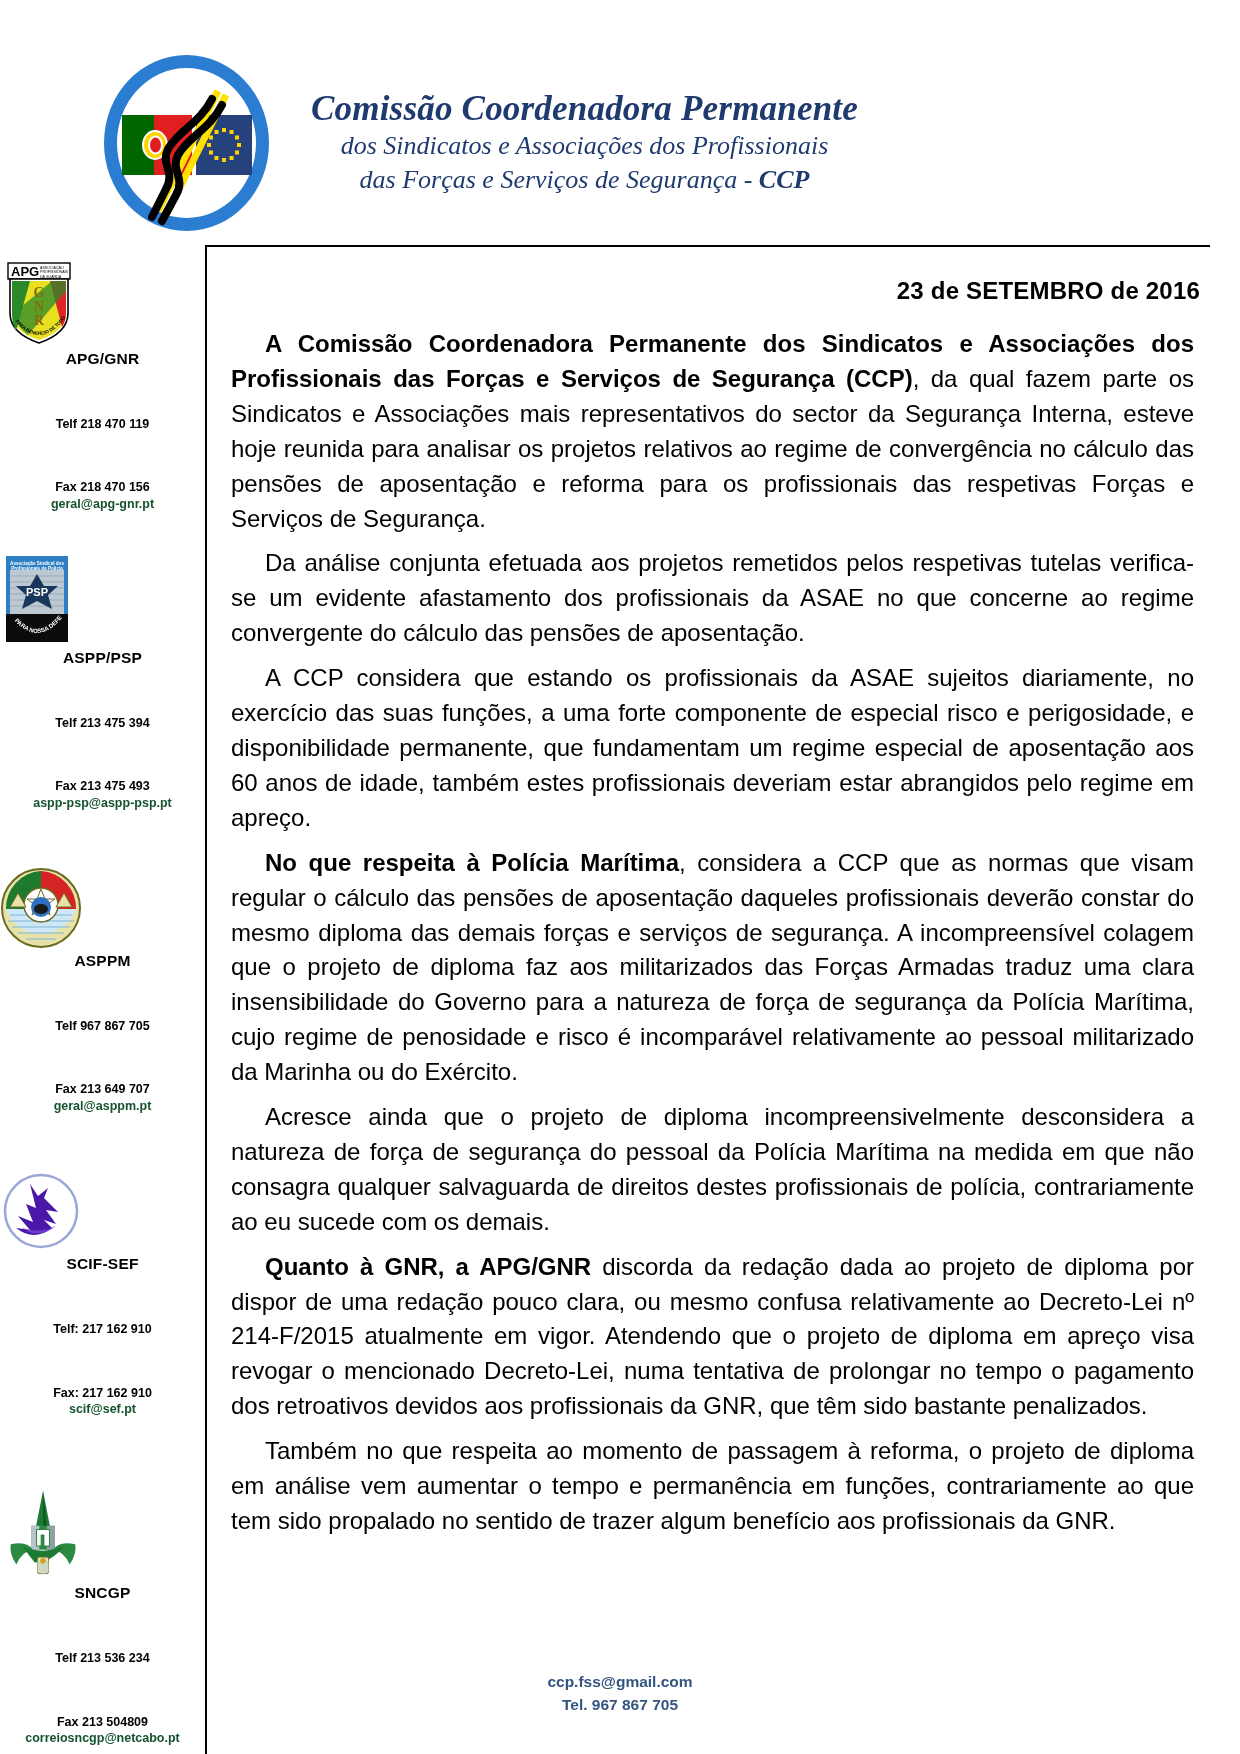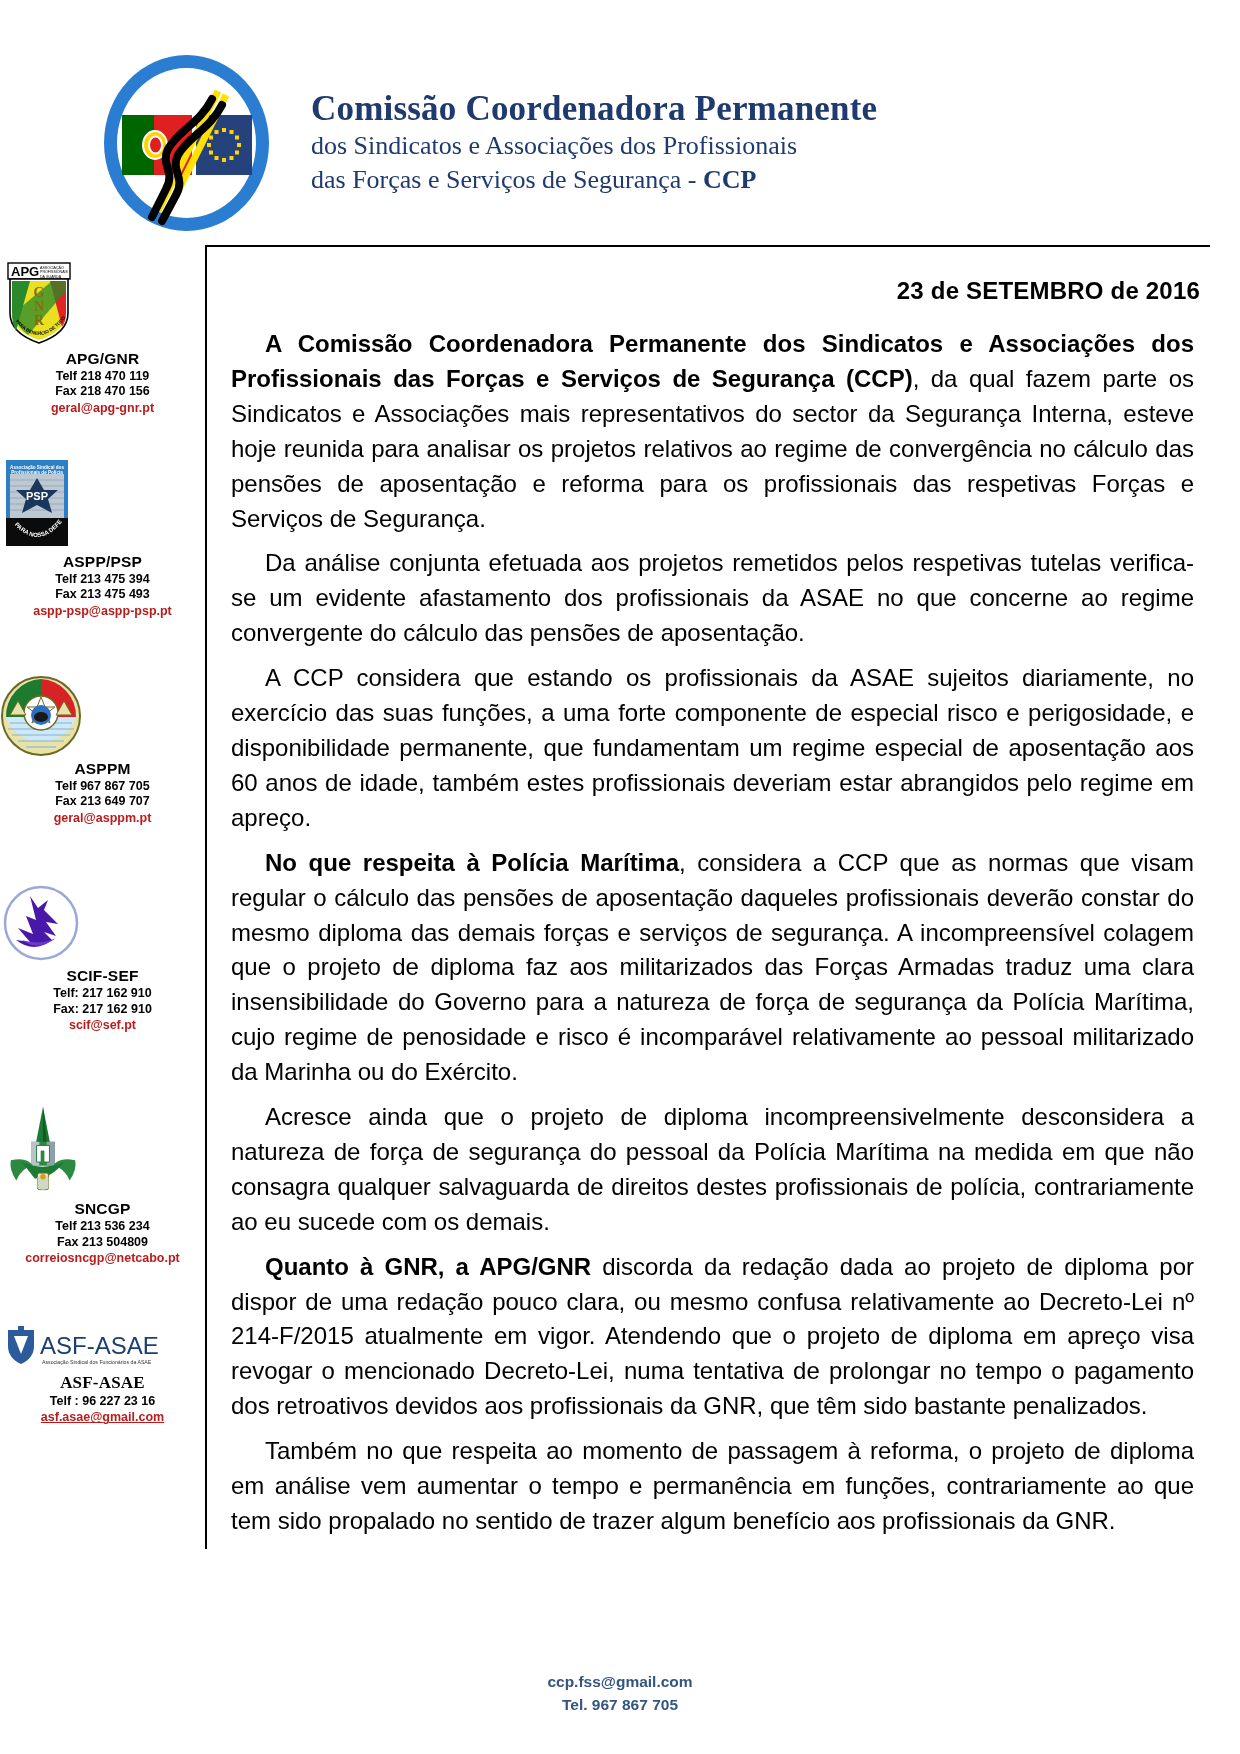--- a/index.html
+++ b/index.html
@@ -66,22 +66,24 @@
   }
   .flag-eu .star-ring i {
     position: absolute; width: 4px; height: 4px;
     background: #ffd400;
     left: 50%; top: 50%; margin: -2px 0 0 -2px;
   }
   .logo-ccp svg.strokes { position: absolute; left:0; top:0; width:175px; height:180px; }
 
   .header-titles {
     margin-left: 36px;
+    text-align: center;
     flex: 0 0 auto;
     font-family: "Liberation Serif", serif;
+    font-style: italic;
   }
   .title-main {
     font-size: 35px;
     font-weight: bold;
     color: #1f3a6e;
     letter-spacing: 0.2px;
     line-height: 1.18;
     white-space: nowrap;
   }
   .title-sub1, .title-sub2 {
@@ -117,25 +119,26 @@
     font-weight: bold;
     line-height: 1.2;
     letter-spacing: 0.2px;
     text-align: center;
   }
   .org-name.serif { font-family: "Liberation Serif", serif; font-size: 17px; }
   .org-line {
     font-size: 12.5px;
     font-weight: bold;
     line-height: 1.25;
+    margin-top: 48px;
   }
   .org-mail {
     font-size: 12.5px;
     font-weight: bold;
-    color: #b91c1c;
+    color: #14532d;
     line-height: 1.3;
   }
   .org-mail.underline { text-decoration: underline; }
 
   
   .shield-apg { width: 78px; height: 86px; }
   .psp-logo   { width: 74px; height: 90px; }
   .asppm-logo { width: 82px; height: 82px; }
   .scif-logo  { width: 82px; height: 82px; }
   .sncgp-logo { width: 86px; height: 92px; }

